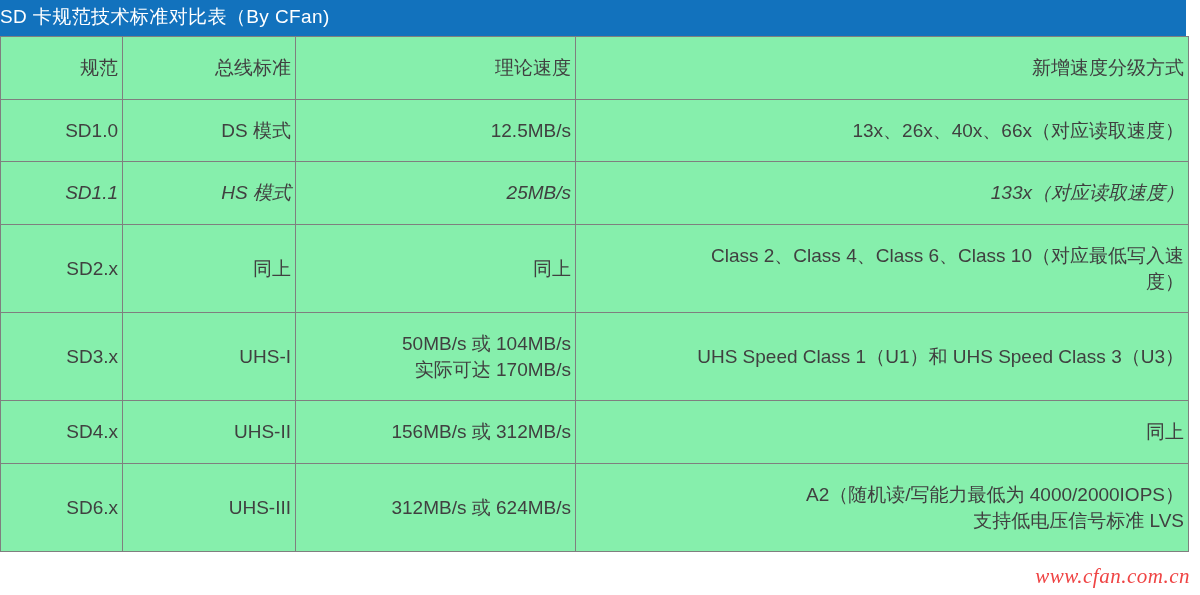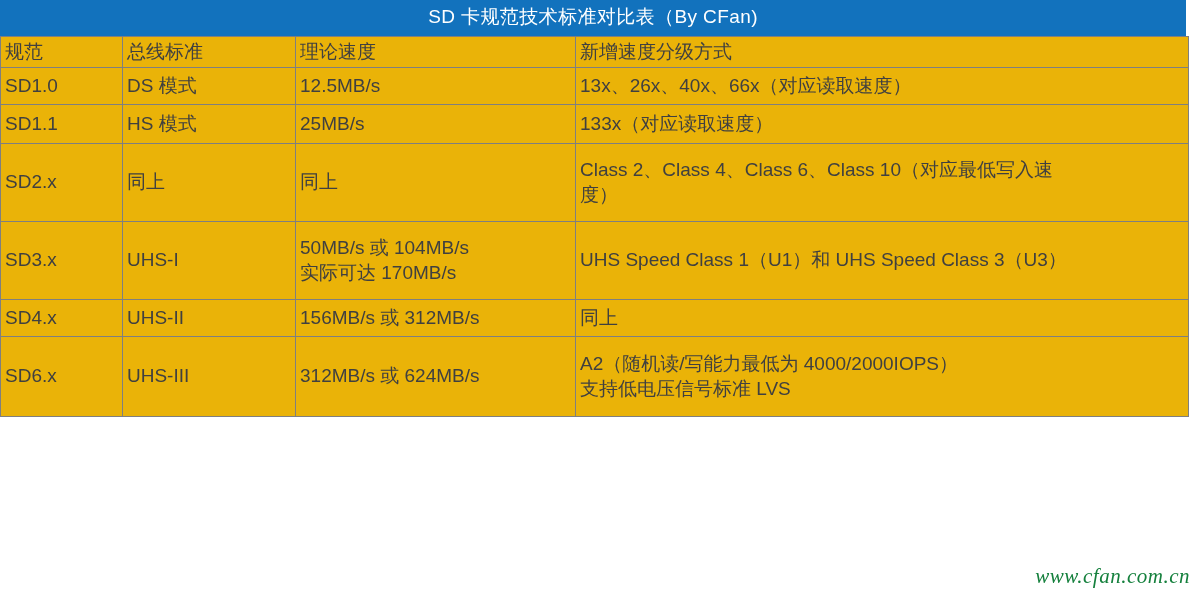--- a/index.html
+++ b/index.html
@@ -27,21 +27,20 @@
   .title-bar {
     position: absolute;
     left: 0px;
     top: 0px;
     width: 1186px;
     height: 36px;
     background: #1272bd;
     color: #ffffff;
     display: flex;
     align-items: center;
-    justify-content: center;
     font-size: 19px;
     letter-spacing: 0.4px;
     box-sizing: border-box;
   }
   .title-bar .title-text {
     transform: translateY(-1px);
     white-space: nowrap;
   }
 
   
@@ -52,53 +51,53 @@
     width: 1188px;
     border-collapse: collapse;
     table-layout: fixed;
     background: #ffffff;
   }
   table.grid td,
   table.grid th {
     border: 1px solid #7f7f7f;
     color: #404040;
     font-weight: normal;
-    text-align: left;
+    text-align: right;
     vertical-align: middle;
     font-size: 19px;
     line-height: 1.35;
-    padding: 2px 4px;
+    padding: 18px 4px;
     box-sizing: border-box;
-    background: #eab308;
+    background: #86efac;
     white-space: pre-line;
   }
   table.grid th {
     font-size: 19px;
   }
 
   
   col.c-spec  { width: 122px; }
   col.c-bus   { width: 173px; }
   col.c-speed { width: 280px; }
   col.c-class { width: 613px; }
   tr.h1      td { height: 37px; }
-  tr.h2      td { height: 39px; }
+  tr.h2      td { height: 39px; font-style: italic; }
   tr.h-tall  td { height: 78px; }
   tr.h-tall2 td { height: 80px; }
   tr.h-mid   td { height: 37px; }
 
   
   .watermark {
     position: absolute;
     right: 10px;
     bottom: 6px;
     font-family: "Liberation Serif", "DejaVu Serif", serif;
     font-style: italic;
     font-size: 21px;
-    color: #15803d;
+    color: #ef4444;
     letter-spacing: 0.5px;
     white-space: nowrap;
     pointer-events: none;
     user-select: none;
   }
 </style>
 </head>
 <body>
 
 <div class="sheet">

